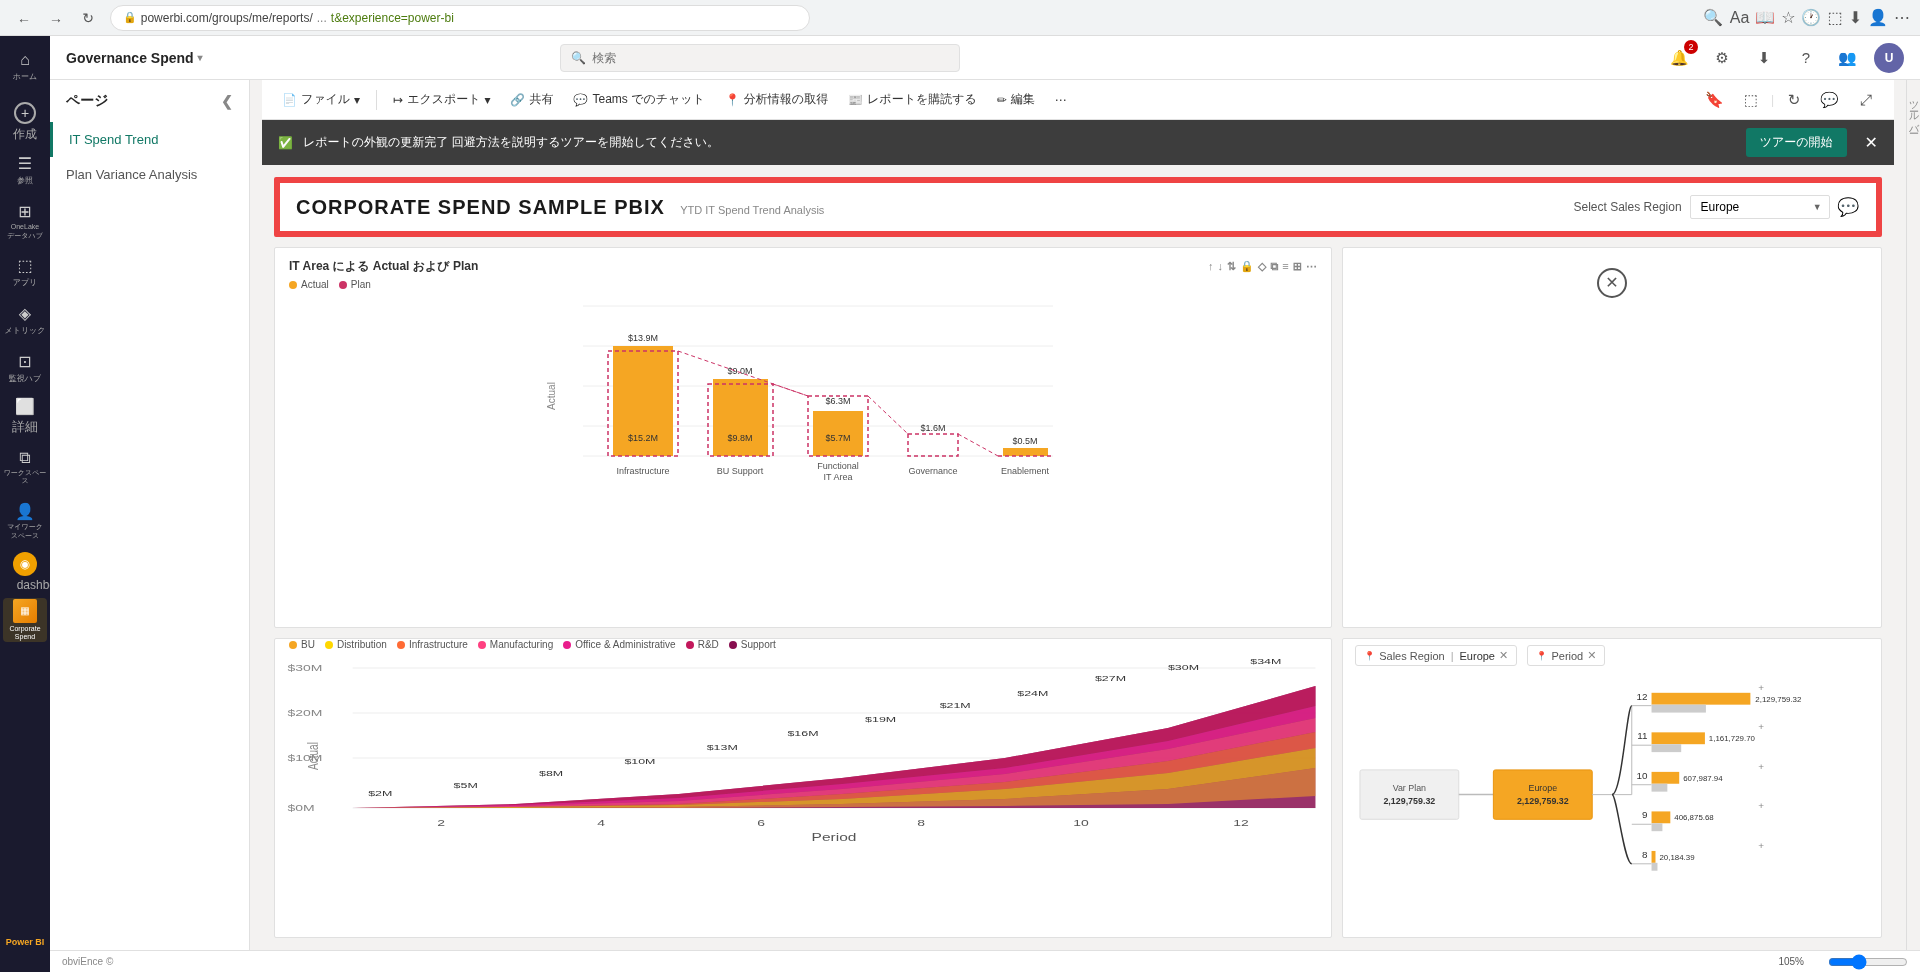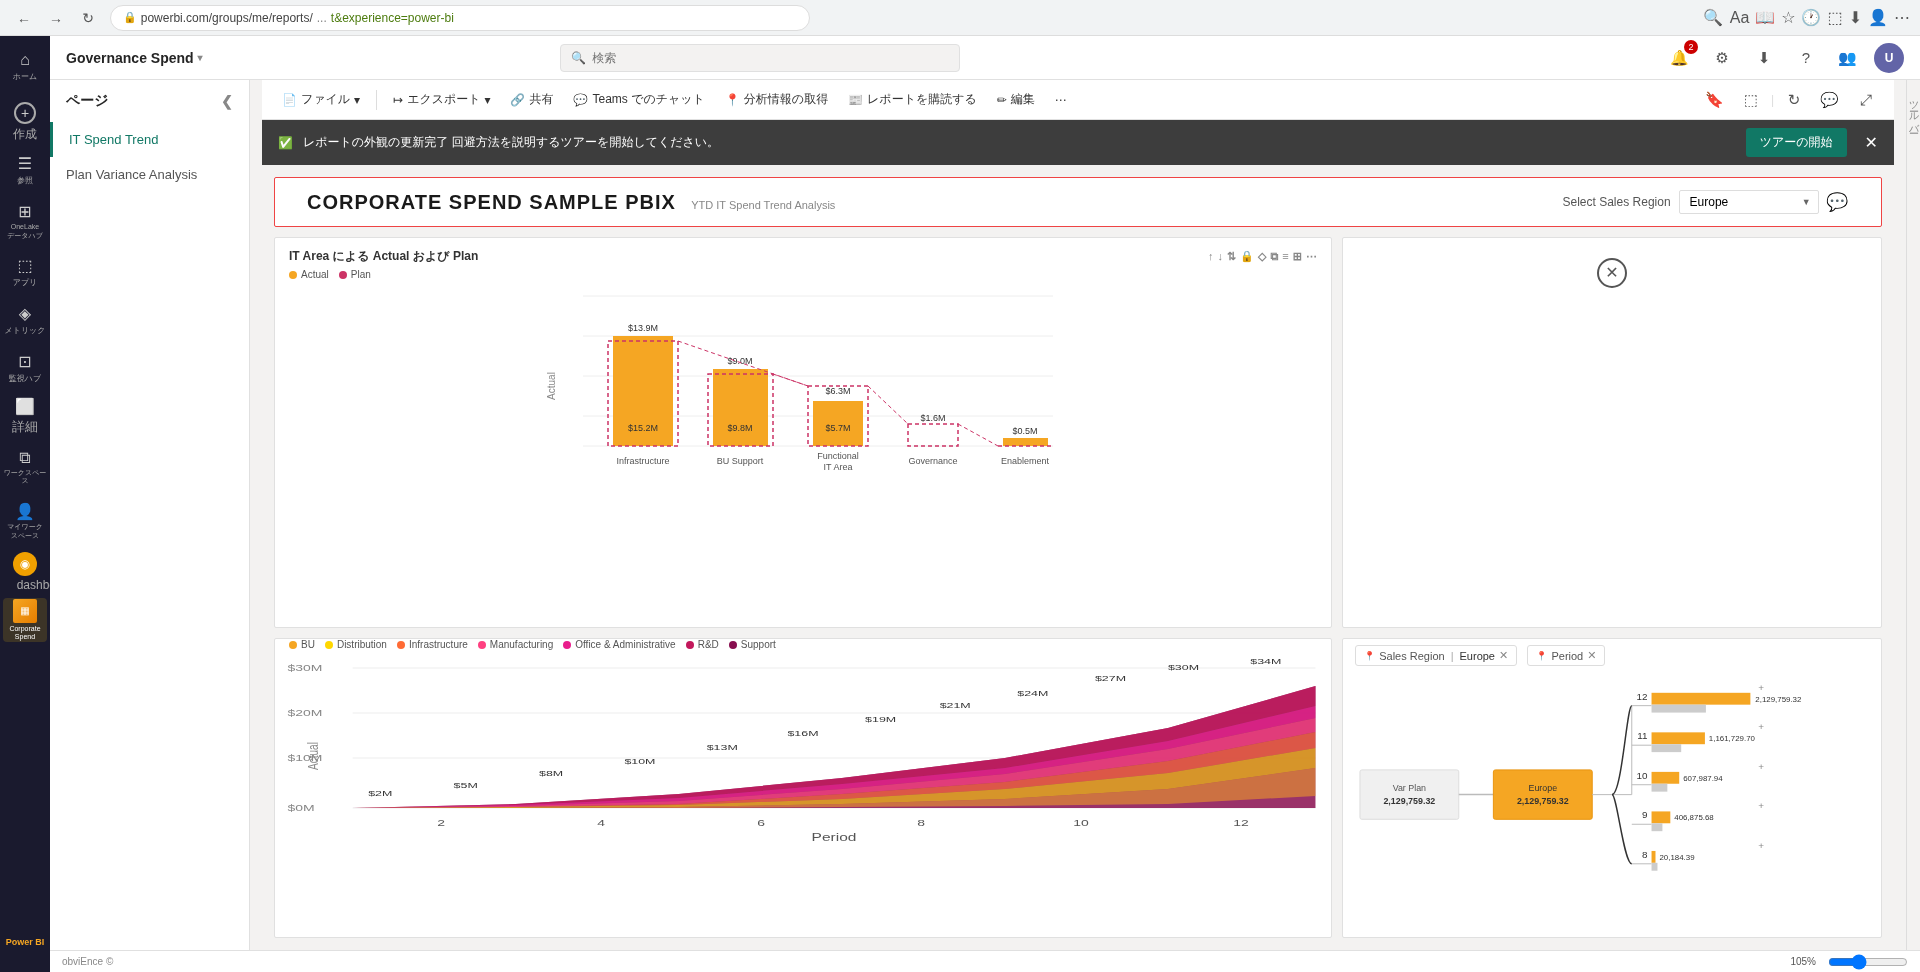--- a/index.html
+++ b/index.html
@@ -171,22 +171,22 @@
       padding: 12px;
       display: flex;
       flex-direction: column;
       gap: 10px;
       overflow: hidden;
     }
 
     
     .report-header {
       background: white;
-      border: 1px solid #ef4444;
-      padding: 12px 32px;
+      border: 6px solid #ef4444;
+      padding: 12px 16px;
       display: flex;
       align-items: center;
       justify-content: space-between;
       border-radius: 2px;
     }
     .report-title { font-size: 20px; font-weight: 700; color: #1a1a1a; letter-spacing: 1px; }
     .report-subtitle { font-size: 11px; color: #888; margin-left: 12px; }
     .region-selector { display: flex; align-items: center; gap: 8px; }
     .region-label { font-size: 12px; color: #555; }
     .region-dropdown {
@@ -753,21 +753,21 @@
       </div>
 
       <div class="right-edge">
         <span style="font-size:10px;color:#888;writing-mode:vertical-lr;margin-top:10px;">ツールバー</span>
       </div>
 
     </div>
 
     <div style="height:22px;background:white;border-top:1px solid #e0e0e0;display:flex;align-items:center;justify-content:space-between;padding:0 12px;">
       <span style="font-size:10px;color:#888;">obviEnce ©</span>
-      <div style="display:flex;align-items:center;gap:12px;margin-left:24px;">
+      <div style="display:flex;align-items:center;gap:24px;margin-left:24px;">
         <span style="font-size:10px;color:#555;">
           <span>105%</span>
         </span>
         <input type="range" min="50" max="200" value="105" style="width: 80px;">
       </div>
     </div>
 
   </div>
 </div>
 

